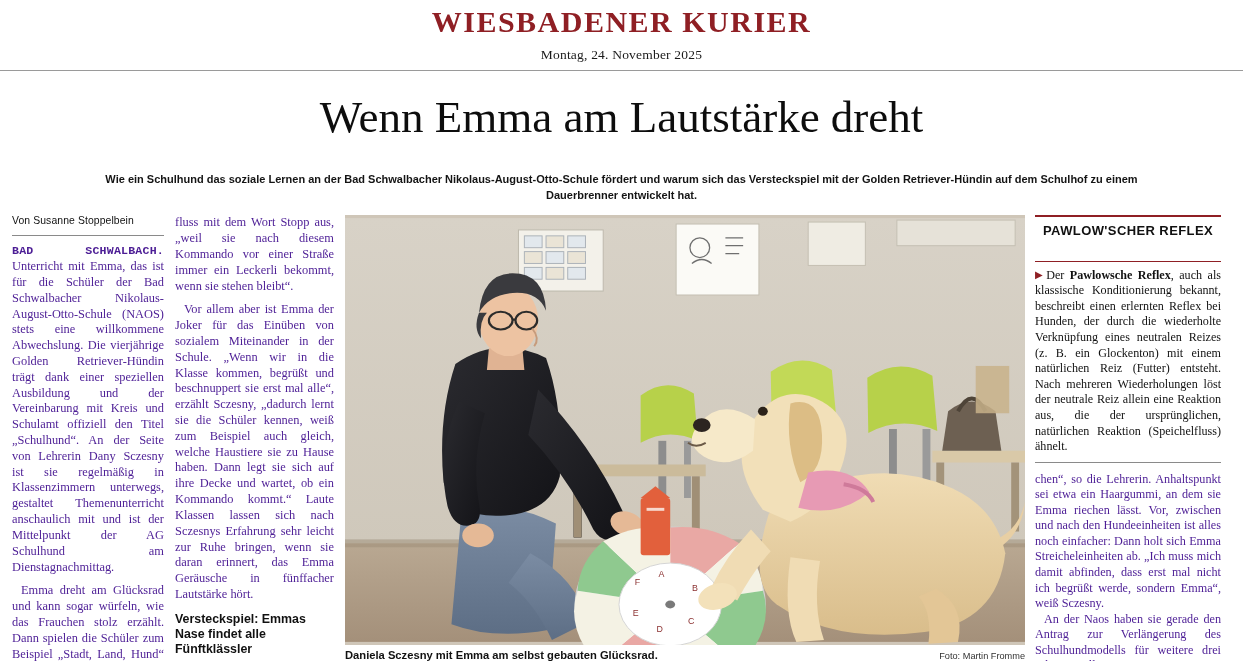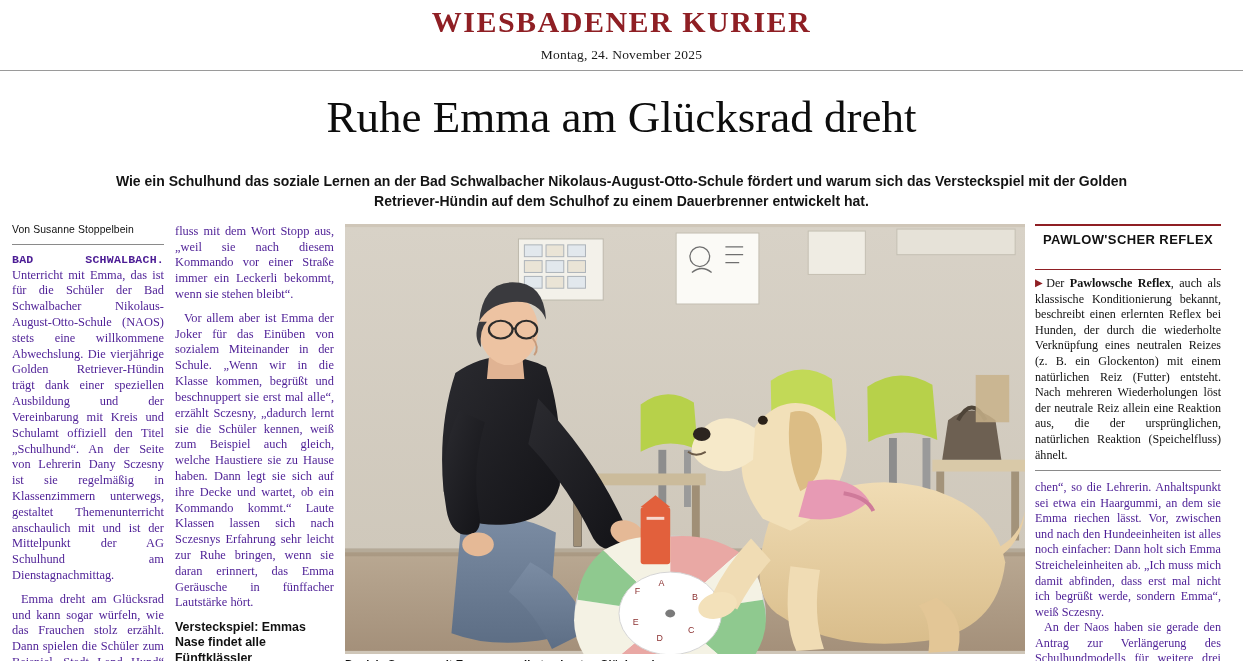--- a/index.html
+++ b/index.html
@@ -51,21 +51,21 @@
     font-family: "Liberation Serif", serif;
     font-weight: normal;
     font-size: 45px;
     line-height: 1.12;
     margin-top: 21px;
     color: #0d0d0d;
   }
   .subhead {
     font-family: "Liberation Sans", sans-serif;
     font-weight: bold;
-    font-size: 14px;
+    font-size: 11px;
     line-height: 1.42;
     margin: 16px auto 0 auto;
     max-width: 1040px;
     color: #141414;
   }
 
   
   .content {
     position: relative;
     margin-top: 12px;
@@ -217,21 +217,21 @@
 
 <div class="page">
 
   <div class="masthead">
     <div class="masthead-title">WIESBADENER KURIER</div>
     <div class="masthead-date">Montag, 24. November 2025</div>
     <div class="rule-top"></div>
   </div>
 
   <div class="headline-wrap">
-    <h1 class="headline">Ruhe Emma am Glücksrad dreht</h1>
+    <h1 class="headline">Wenn Emma am Lautstärke dreht</h1>
     <div class="subhead">Wie ein Schulhund das soziale Lernen an der Bad Schwalbacher Nikolaus-August-Otto-Schule fördert und warum sich das Versteckspiel mit der Golden Retriever-Hündin auf dem Schulhof zu einem Dauerbrenner entwickelt hat.</div>
   </div>
 
   <div class="content">
 
     <div class="col col-text">
       <div class="byline">Von Susanne Stoppelbein</div>
       <p class="body"><span class="dropcap-lead">BAD SCHWALBACH.</span><span> Unterricht mit Emma, das ist für die Schüler der Bad Schwalbacher Nikolaus-August-Otto-Schule (NAOS) stets eine willkommene Abwechslung. Die vierjährige Golden Retriever-Hündin trägt dank einer speziellen Ausbildung und der Vereinbarung mit Kreis und Schulamt offiziell den Titel „Schulhund“. An der Seite von Lehrerin Dany Sczesny ist sie regelmäßig in Klassenzimmern unterwegs, gestaltet Themenunterricht anschaulich mit und ist der Mittelpunkt der AG Schulhund am Dienstagnachmittag.</span></p>
       <p class="body gap">Emma dreht am Glücksrad und kann sogar würfeln, wie das Frauchen stolz erzählt. Dann spielen die Schüler zum Beispiel „Stadt, Land, Hund“ – je nachdem, bei welchem Buchstaben das Glücksrad stoppt, müssen dann Hunderassen benannt werden oder auch das, was Emma fressen darf. Das Glücksrad dreht Emma höchstpersönlich mit der Pfote, stupst den Würfel mit der Nase an. Auf</p>
     </div>

